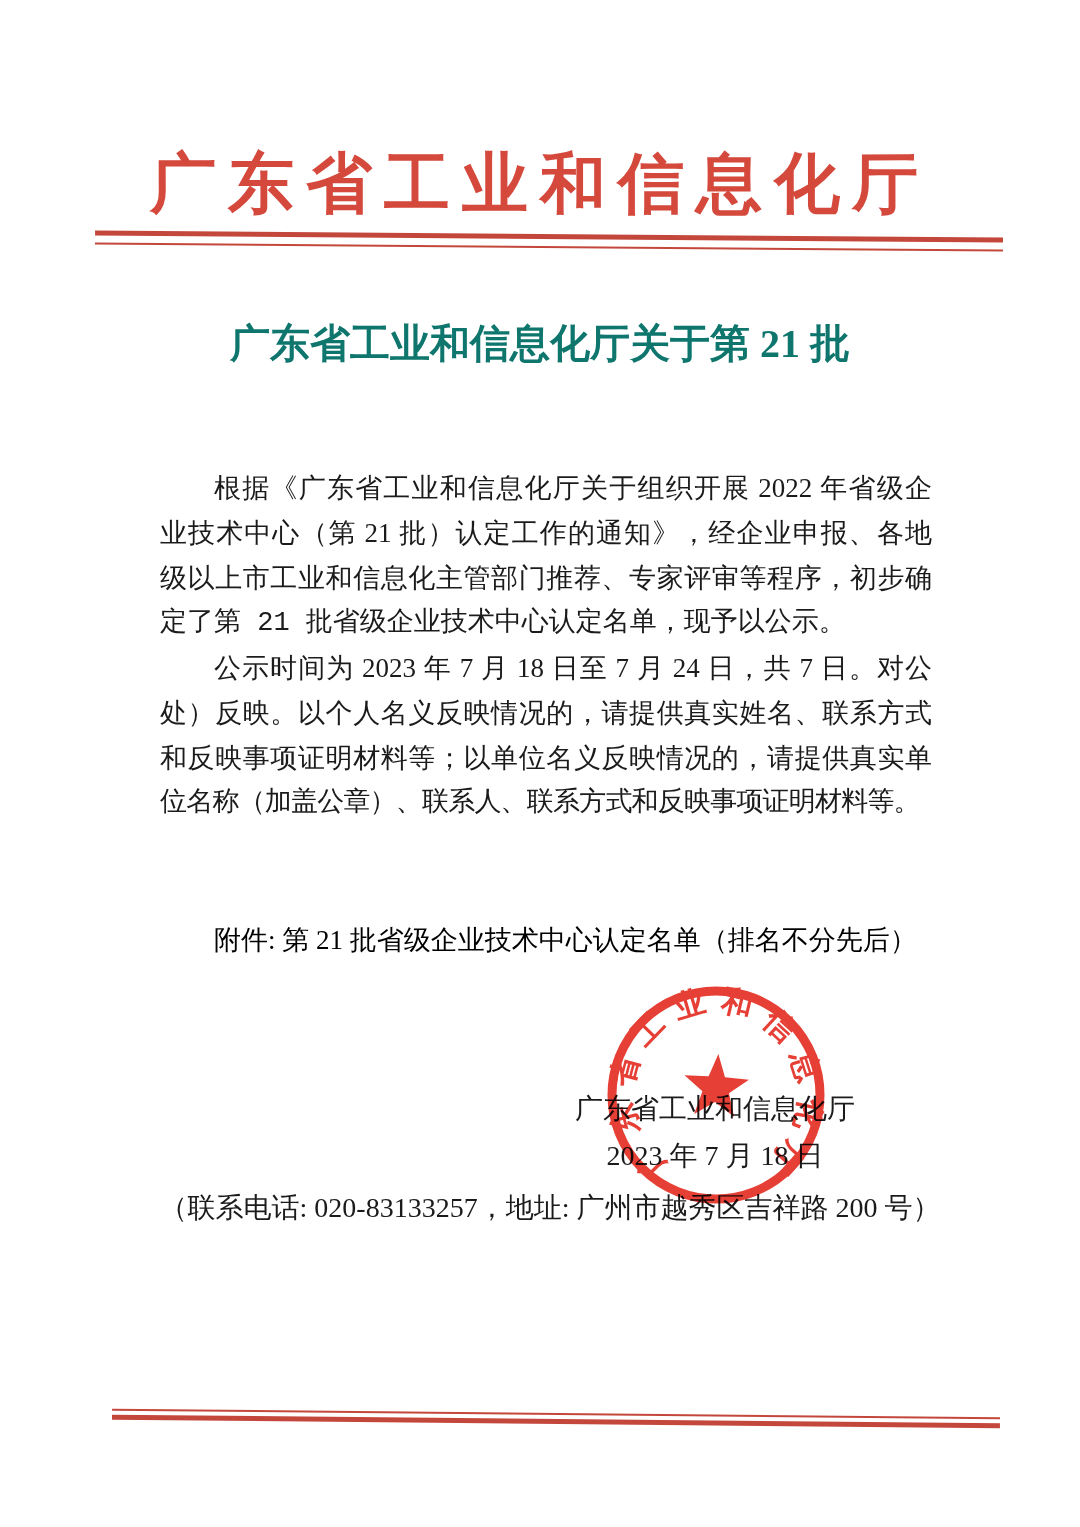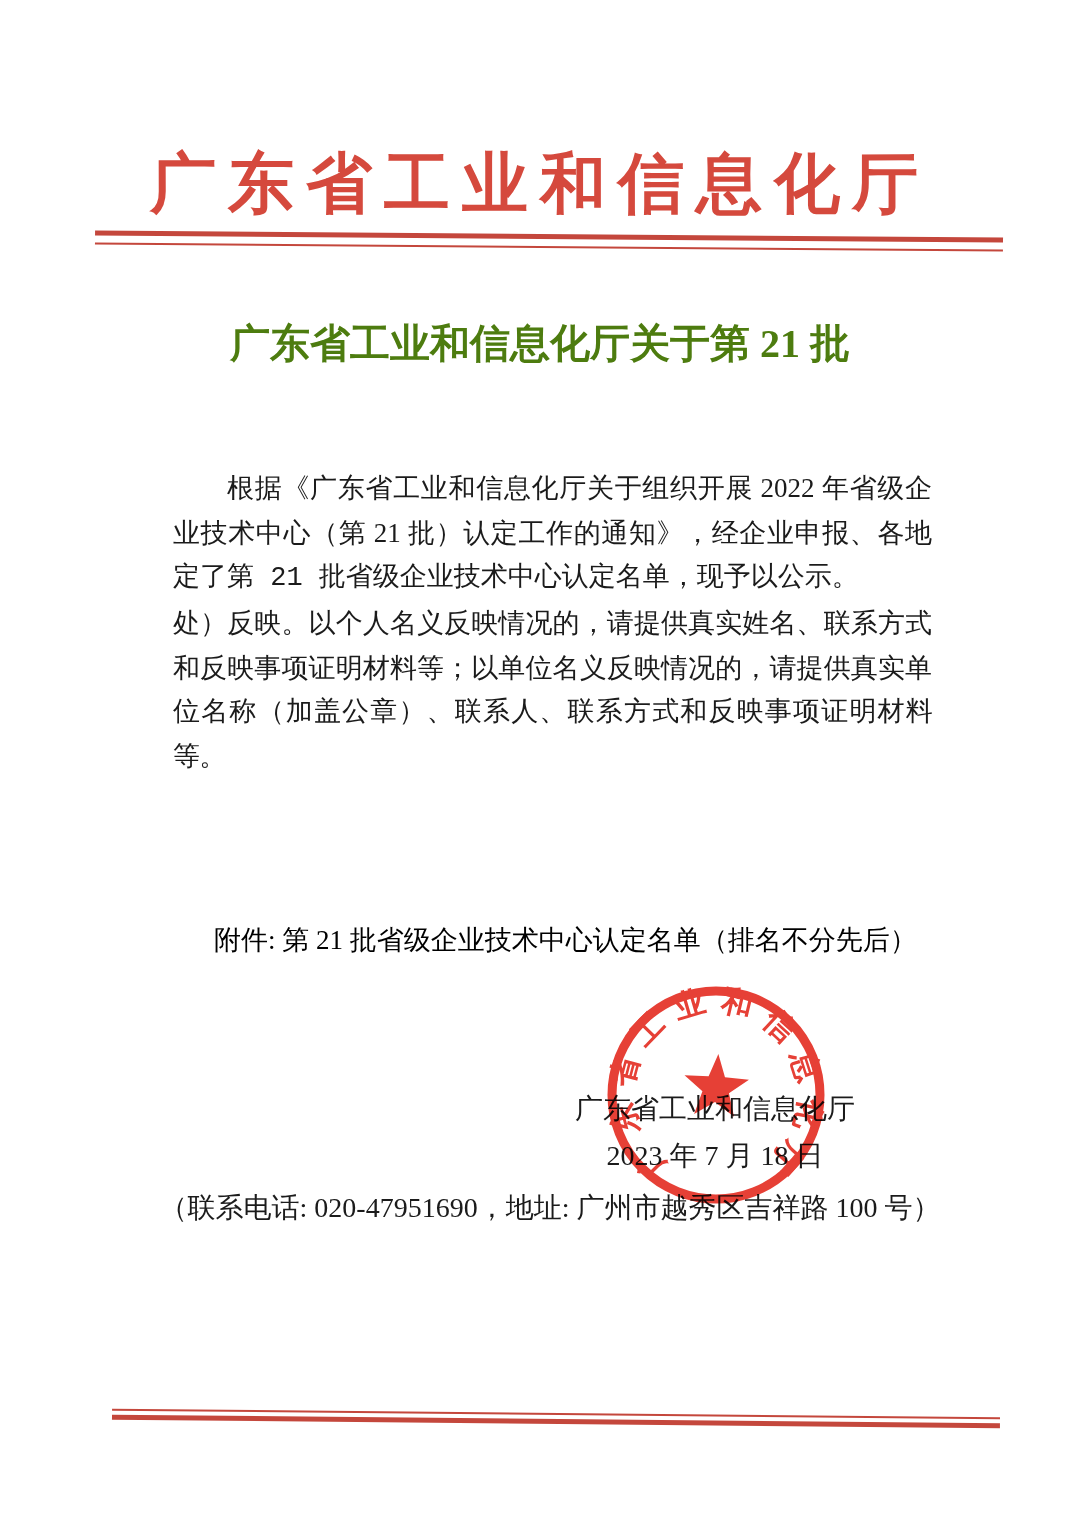--- a/index.html
+++ b/index.html
@@ -24,35 +24,34 @@
   .rule-wrap.top{top:234px;transform:rotate(0.45deg);}
   .rule-wrap.bottom{top:1413px;left:112px;width:888px;transform:rotate(0.55deg);}
   .rule{width:100%;background:#c4473c;}
   .rule.thick{height:5px;}
   .rule.thin{height:2px;}
   .rule.gap-a{margin-bottom:7px;}
   .rule.gap-b{margin-bottom:4px;}
   
   .doc-title{
     position:absolute;top:320px;left:0;width:1080px;
-    text-align:center;color:#4d7c0f;
+    text-align:center;color:#0f766e;
     font-size:40px;font-weight:bold;line-height:47px;
     white-space:nowrap;
   }
   
   .body{
     position:absolute;top:466px;left:160px;width:772px;
     font-size:27px;color:#1b1b1b;line-height:45px;
   }
   .bline{
     text-align:justify;
     text-align-last:justify;
     text-justify:inter-character;
     white-space:normal;
-    margin-left:13px;
   }
   .bline.indent{text-indent:2em;}
   .bline.plast{text-align-last:left;font-family:Liberation Mono, monospace;}
   .bline.tight{letter-spacing:-0.8px;}
   .attachment{
     position:absolute;top:918px;left:160px;width:772px;
     font-size:27px;color:#000000;line-height:45px;
     text-indent:2em;white-space:nowrap;
   }
   
@@ -91,34 +90,36 @@
     <div class="rule thin"></div>
   </div>
 
   <div class="doc-title">
     <div>广东省工业和信息化厅关于第 21 批</div>
   </div>
 
   <div class="body">
     <div class="bline indent">根据《广东省工业和信息化厅关于组织开展 2022 年省级企</div>
     <div class="bline">业技术中心（第 21 批）认定工作的通知》，经企业申报、各地</div>
+    <div class="bline">级以上市工业和信息化主管部门推荐、专家评审等程序，初步确</div>
     <div class="bline plast">定了第 21 批省级企业技术中心认定名单，现予以公示。</div>
+    <div class="bline indent">公示时间为 2023 年 7 月 18 日至 7 月 24 日，共 7 日。对公</div>
     <div class="bline">处）反映。以个人名义反映情况的，请提供真实姓名、联系方式</div>
     <div class="bline">和反映事项证明材料等；以单位名义反映情况的，请提供真实单</div>
     <div class="bline plast tight">位名称（加盖公章）、联系人、联系方式和反映事项证明材料等。</div>
   </div>
 
   <div class="attachment">附件: 第 21 批省级企业技术中心认定名单（排名不分先后）</div>
 
   <div class="sig-block">
     <div>广东省工业和信息化厅</div>
     <div>2023 年 7 月 18 日</div>
   </div>
 
-  <div class="contact">（联系电话: 020-47951690，地址: 广州市越秀区吉祥路 100 号）</div>
+  <div class="contact">（联系电话: 020-83133257，地址: 广州市越秀区吉祥路 200 号）</div>
 
   <div class="seal">
     <svg viewBox="0 0 260 260">
       <circle cx="130" cy="130" r="104" fill="none" stroke="#e5352b" stroke-width="9"></circle>
       <polygon fill="#e5352b" transform="rotate(4 130 123)" points="130,89 138.2,111.7 162.3,112.5 143.3,127.3 150,150.5 130,137 110,150.5 116.7,127.3 97.7,112.5 121.8,111.7"></polygon>
       <defs>
         <path id="sealArc" d="M 81.8 198.8 A 84 84 0 1 1 178.2 198.8" fill="none"></path>
       </defs>
       <text>
         <textPath href="#sealArc" startOffset="0" textLength="420" lengthAdjust="spacing">广东省工业和信息化厅</textPath>

